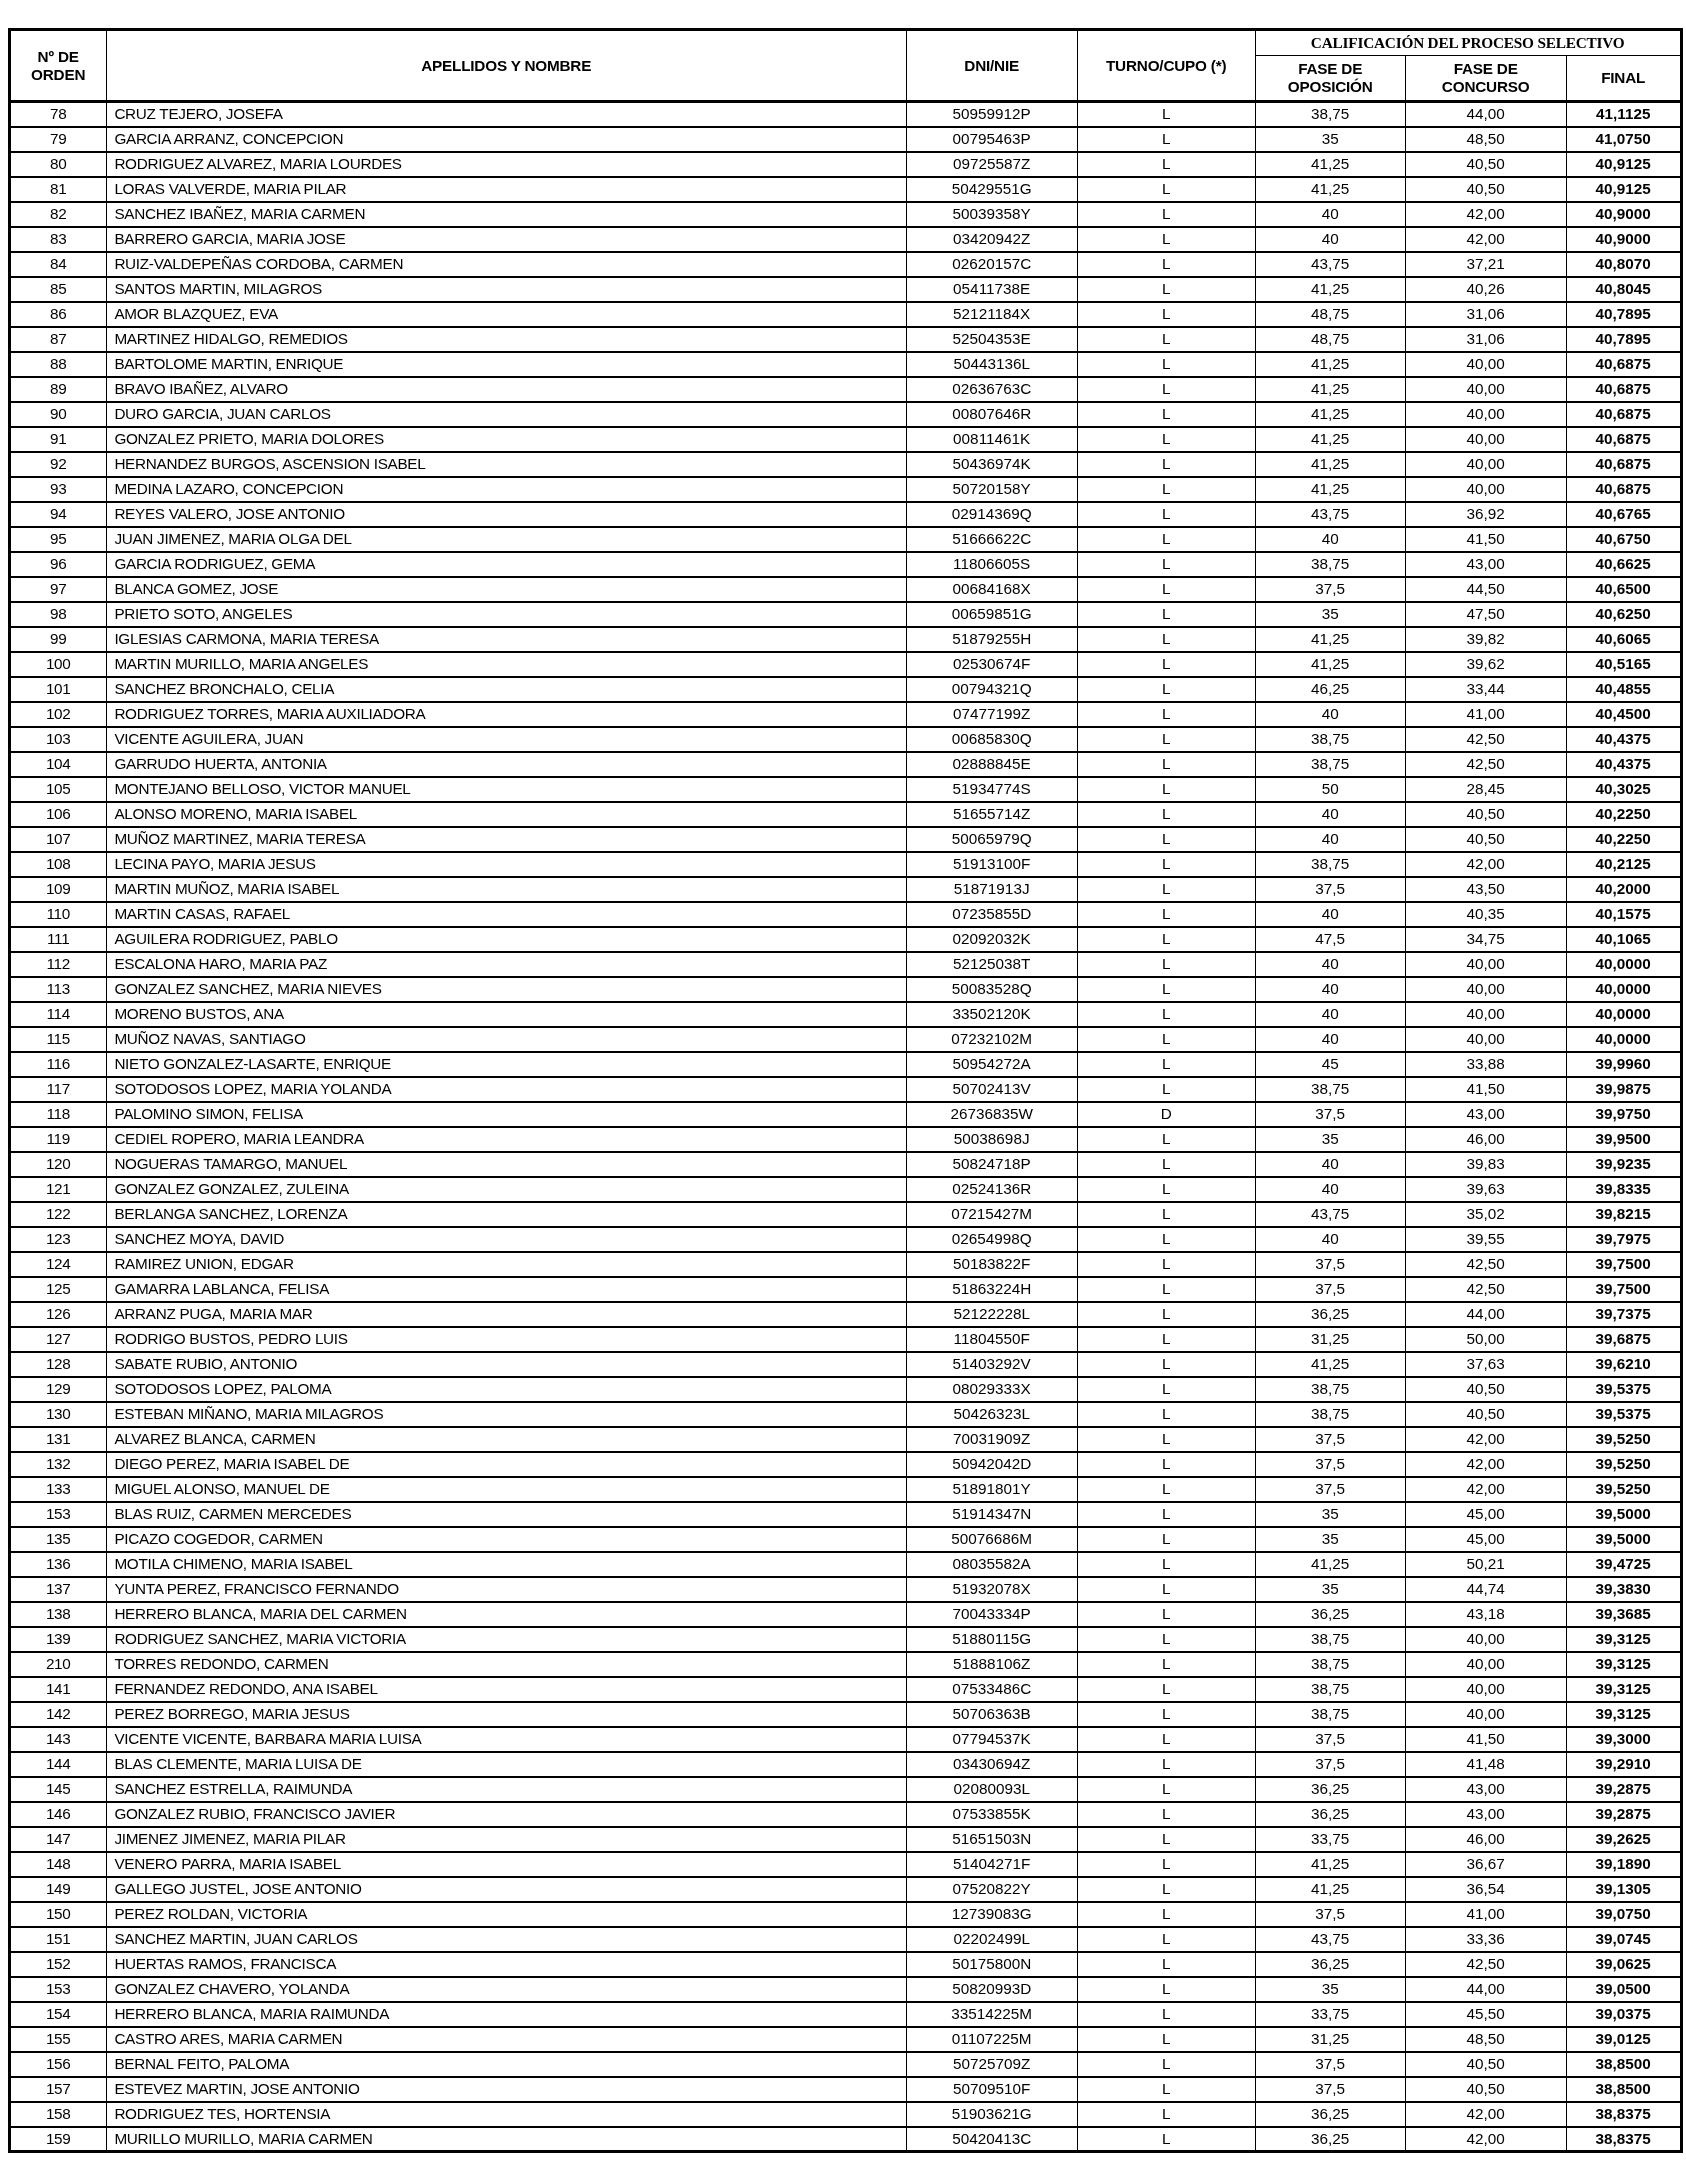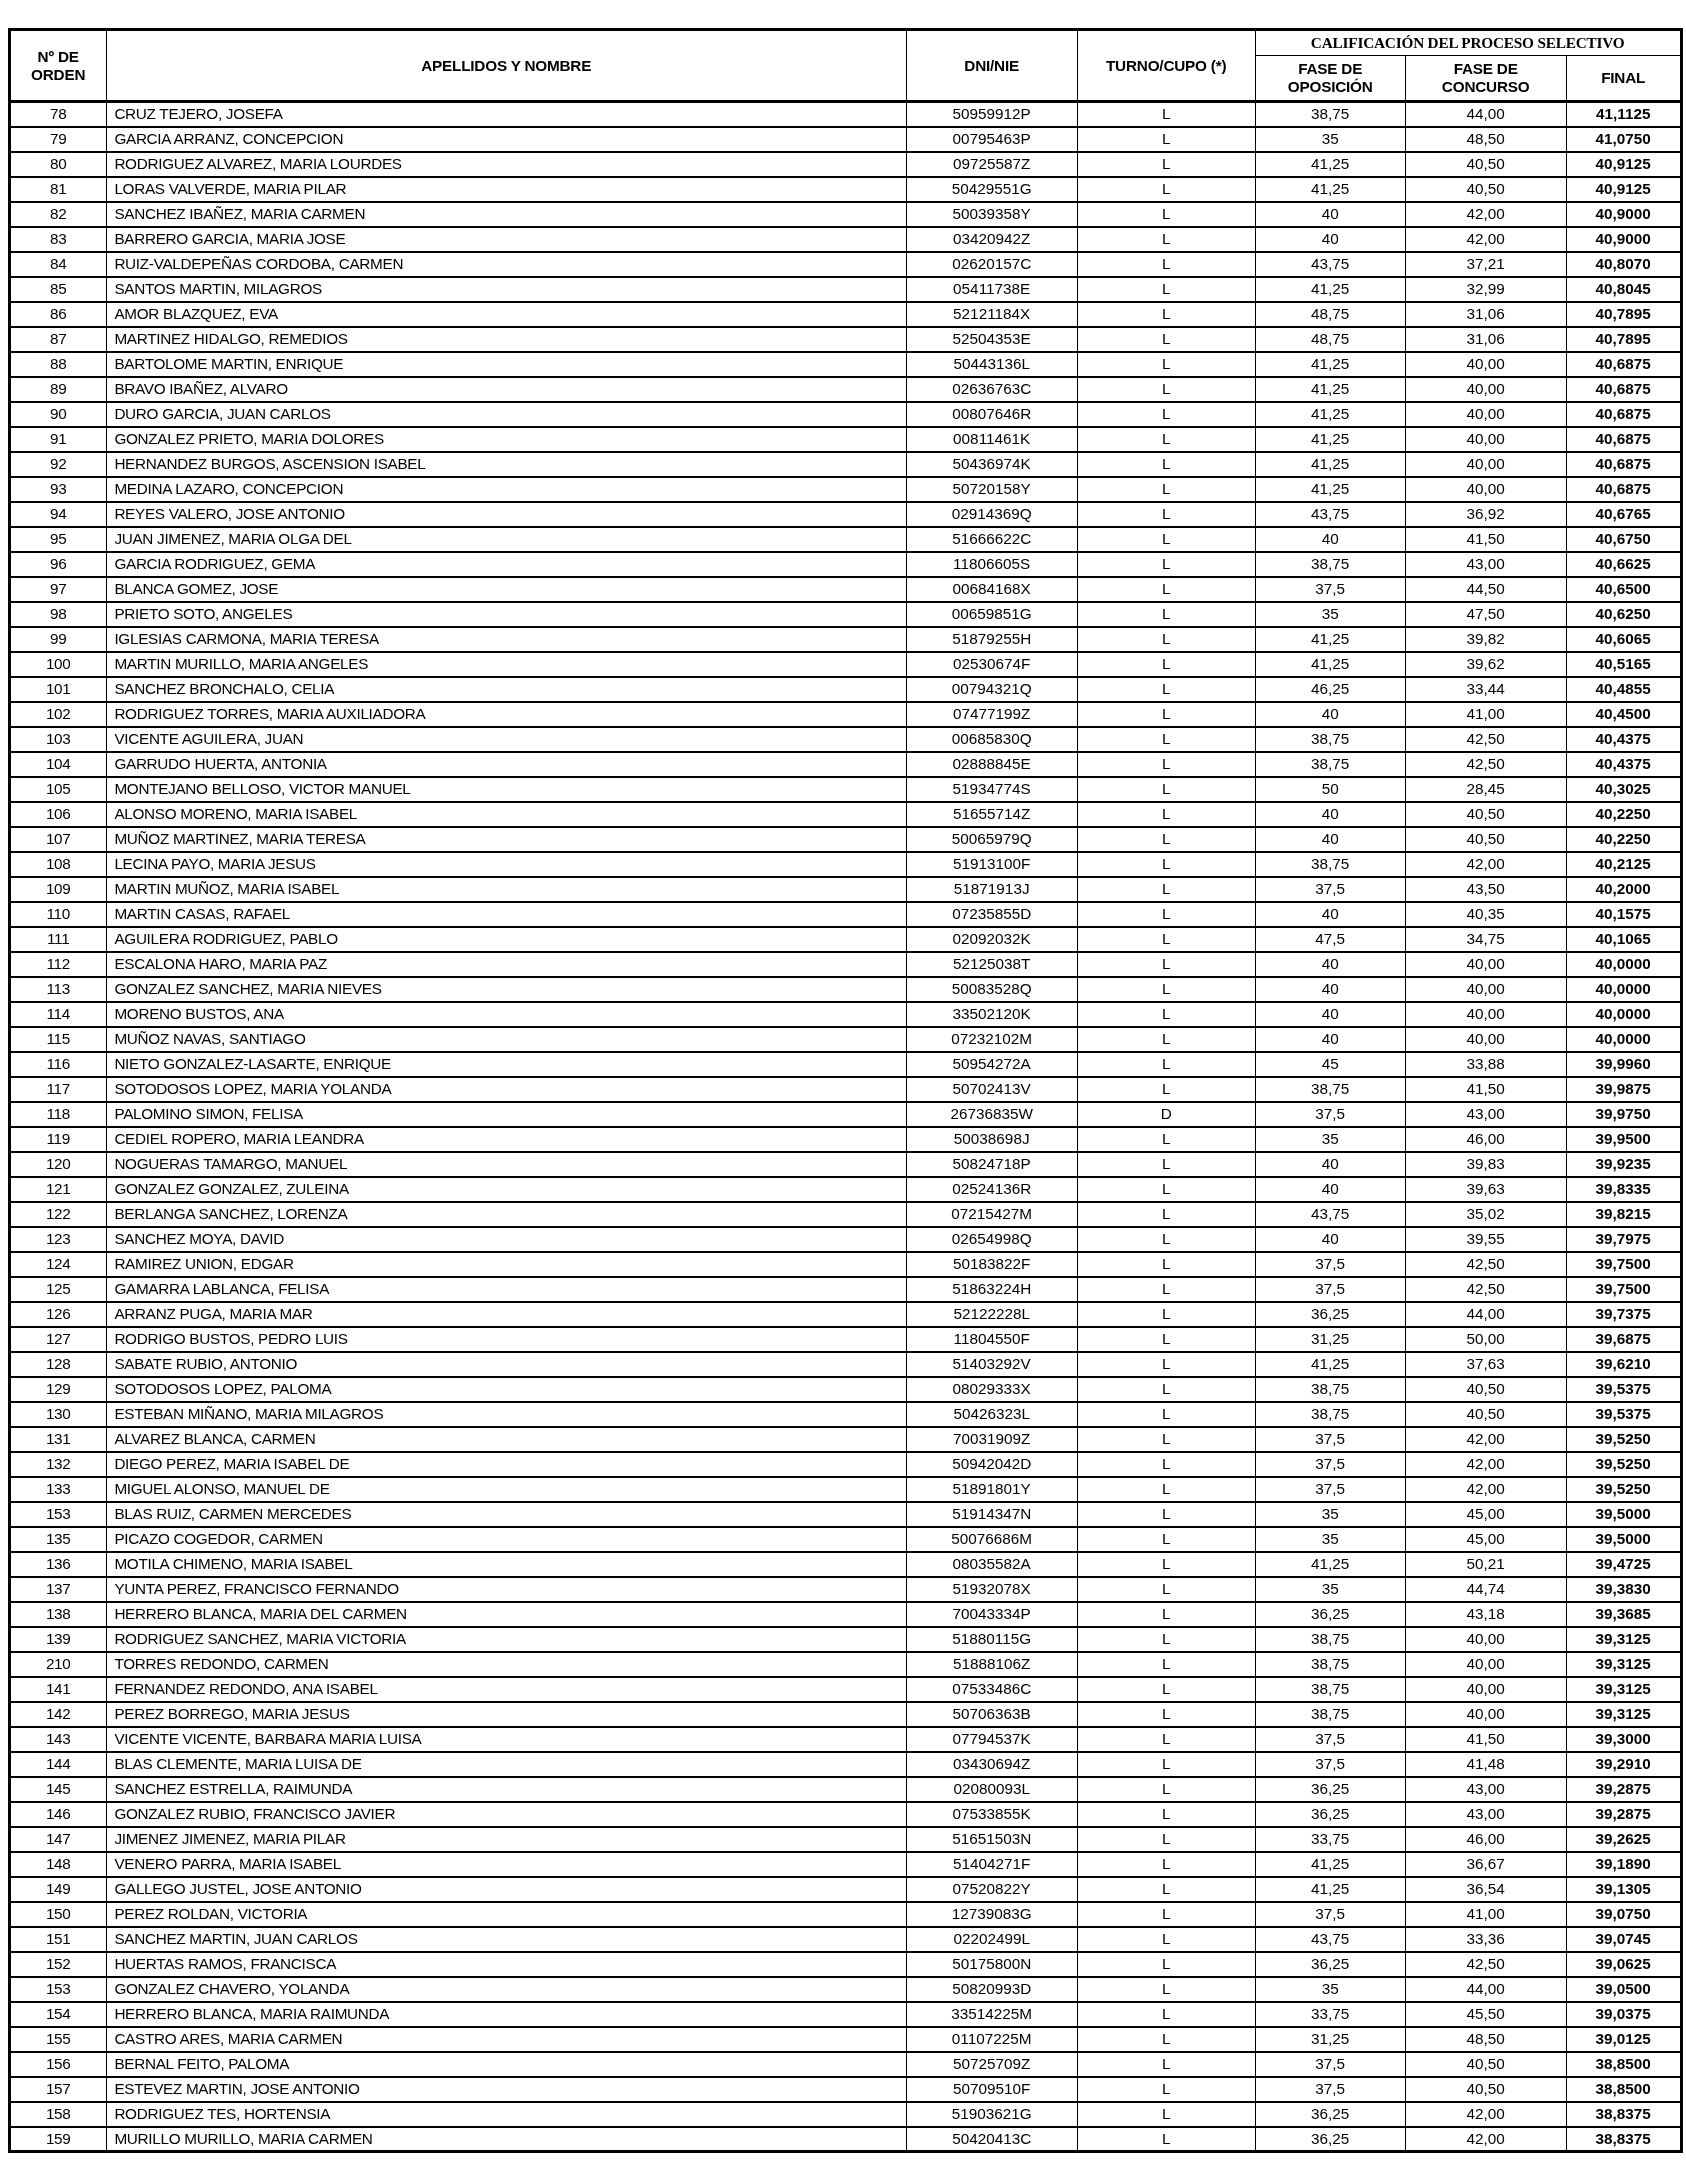--- a/index.html
+++ b/index.html
@@ -170,21 +170,21 @@
           <td class="col-oposicion">43,75</td>
           <td class="col-concurso">37,21</td>
           <td class="col-final">40,8070</td>
         </tr>
         <tr>
           <td class="col-order">85</td>
           <td class="col-name">SANTOS MARTIN, MILAGROS</td>
           <td class="col-dni">05411738E</td>
           <td class="col-turno">L</td>
           <td class="col-oposicion">41,25</td>
-          <td class="col-concurso">32,99</td>
+          <td class="col-concurso">40,26</td>
           <td class="col-final">40,8045</td>
         </tr>
         <tr>
           <td class="col-order">86</td>
           <td class="col-name">AMOR BLAZQUEZ, EVA</td>
           <td class="col-dni">52121184X</td>
           <td class="col-turno">L</td>
           <td class="col-oposicion">48,75</td>
           <td class="col-concurso">31,06</td>
           <td class="col-final">40,7895</td>

